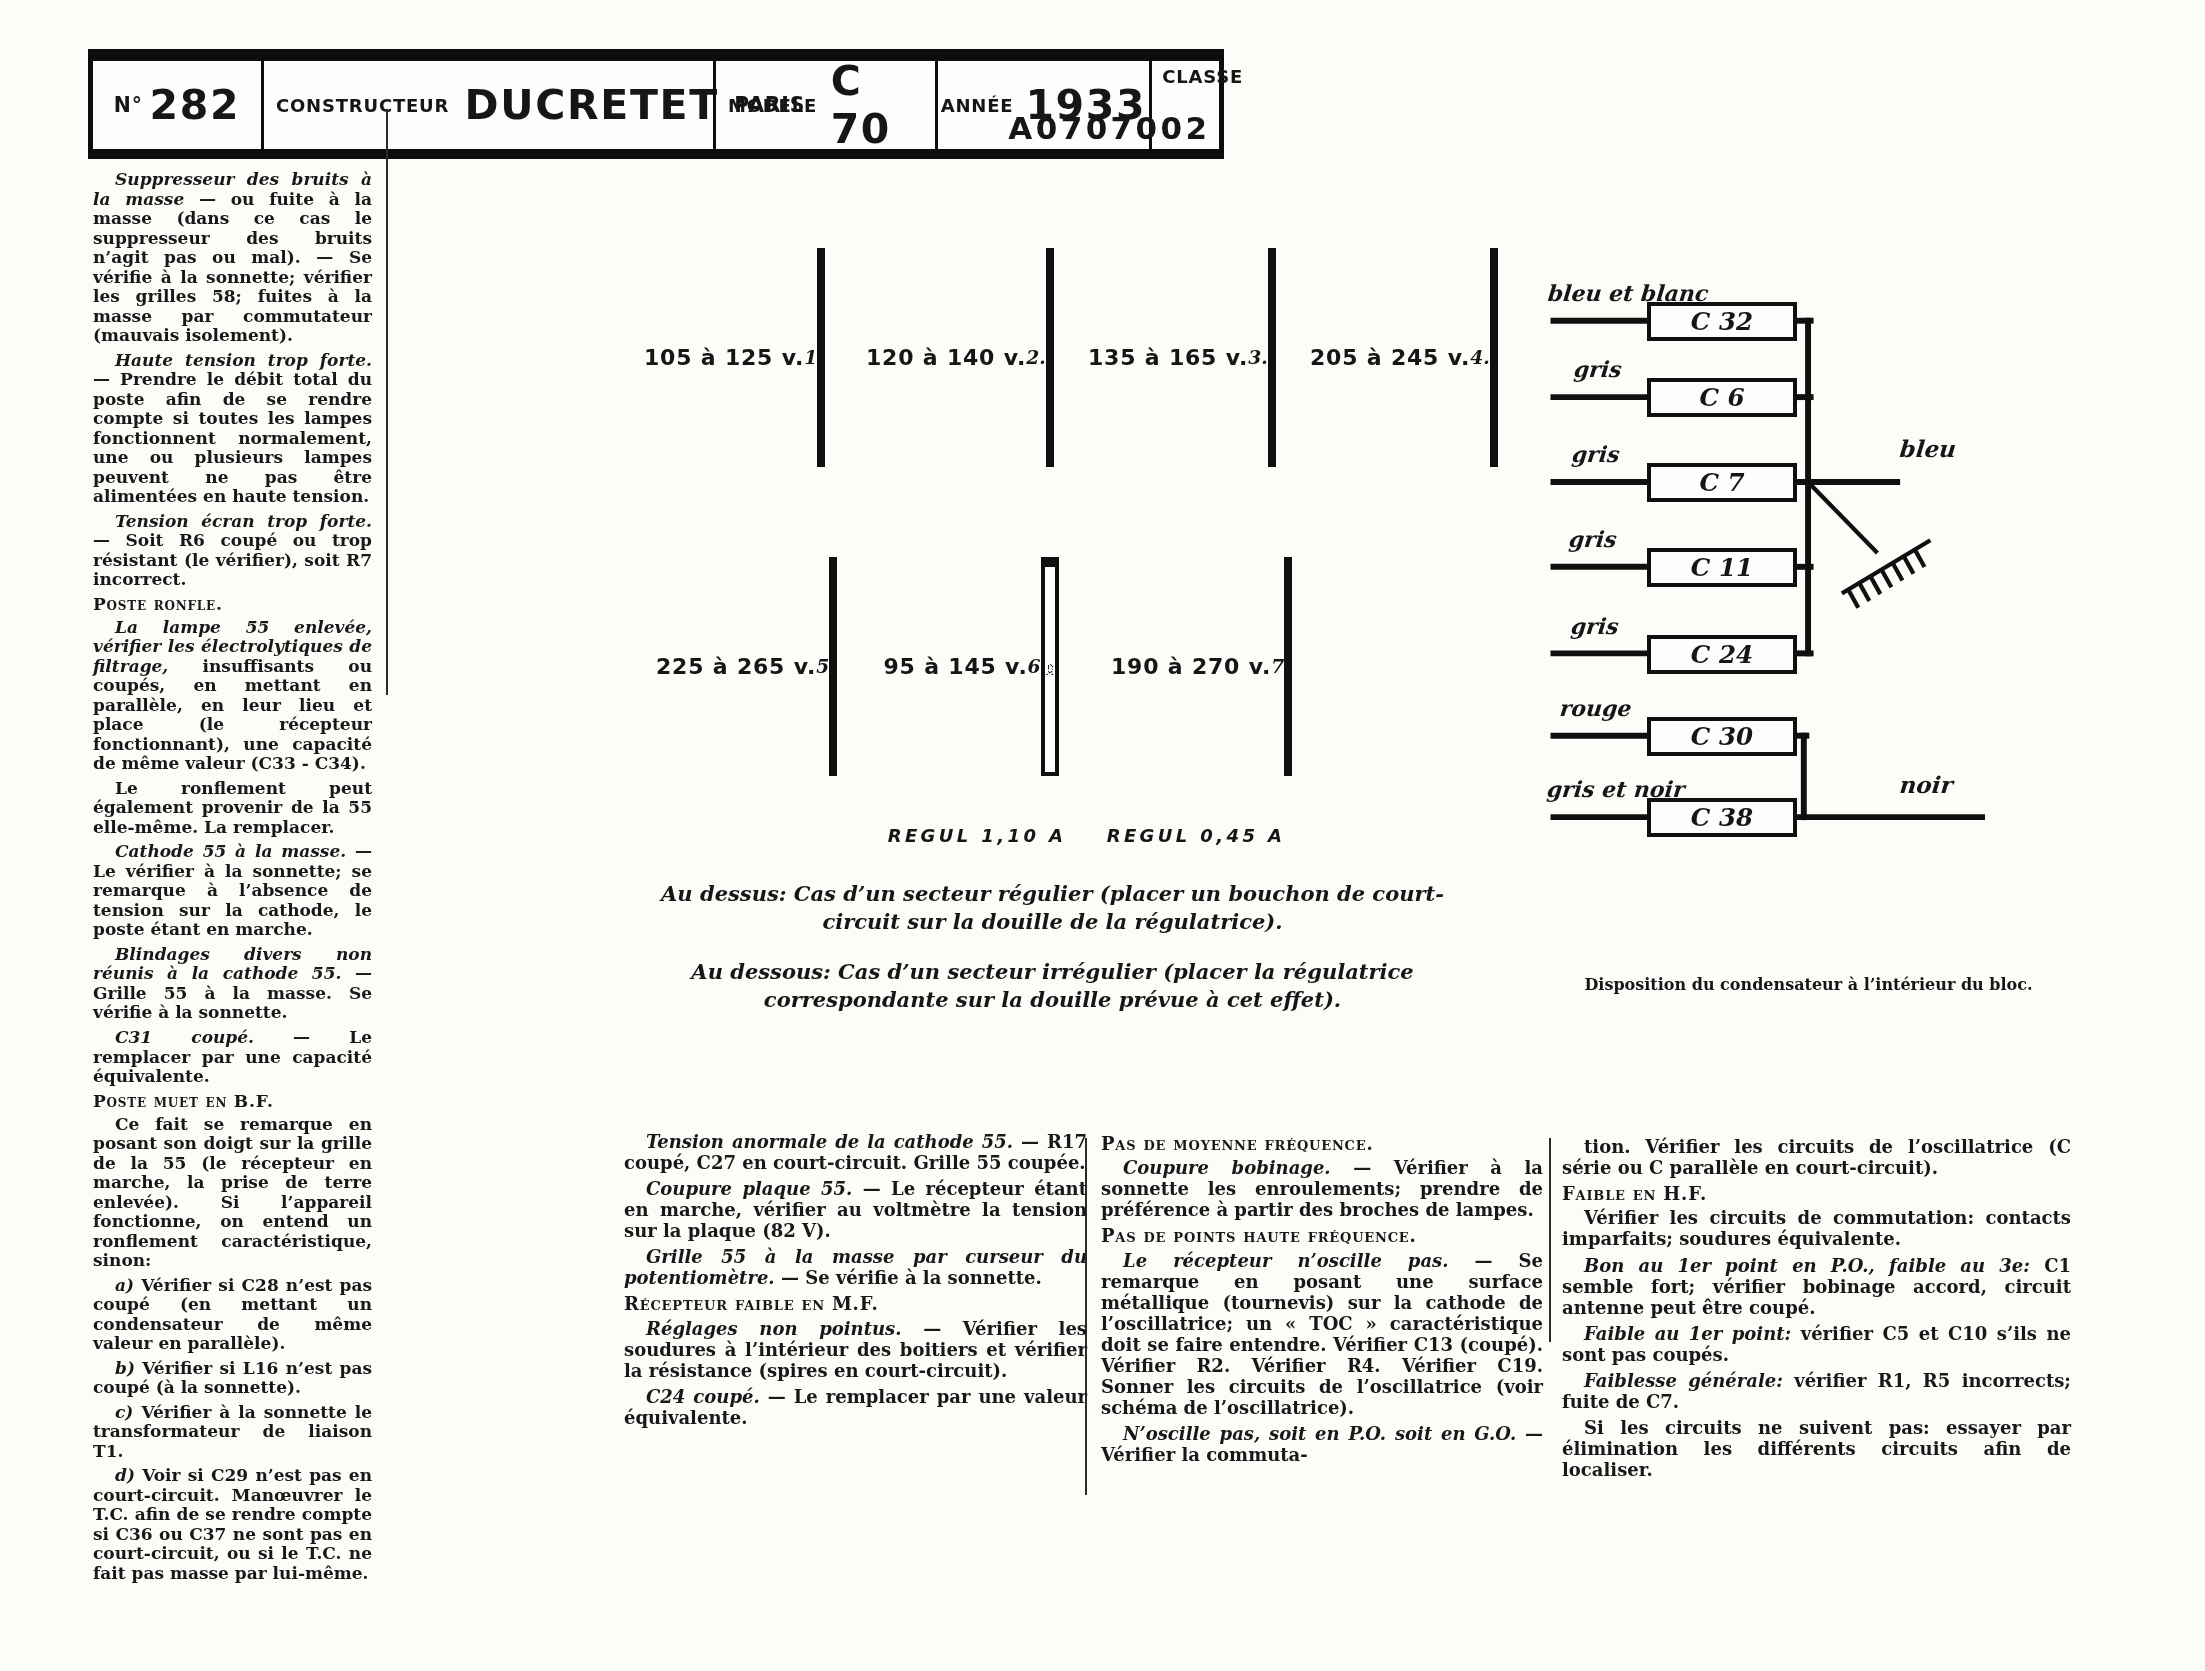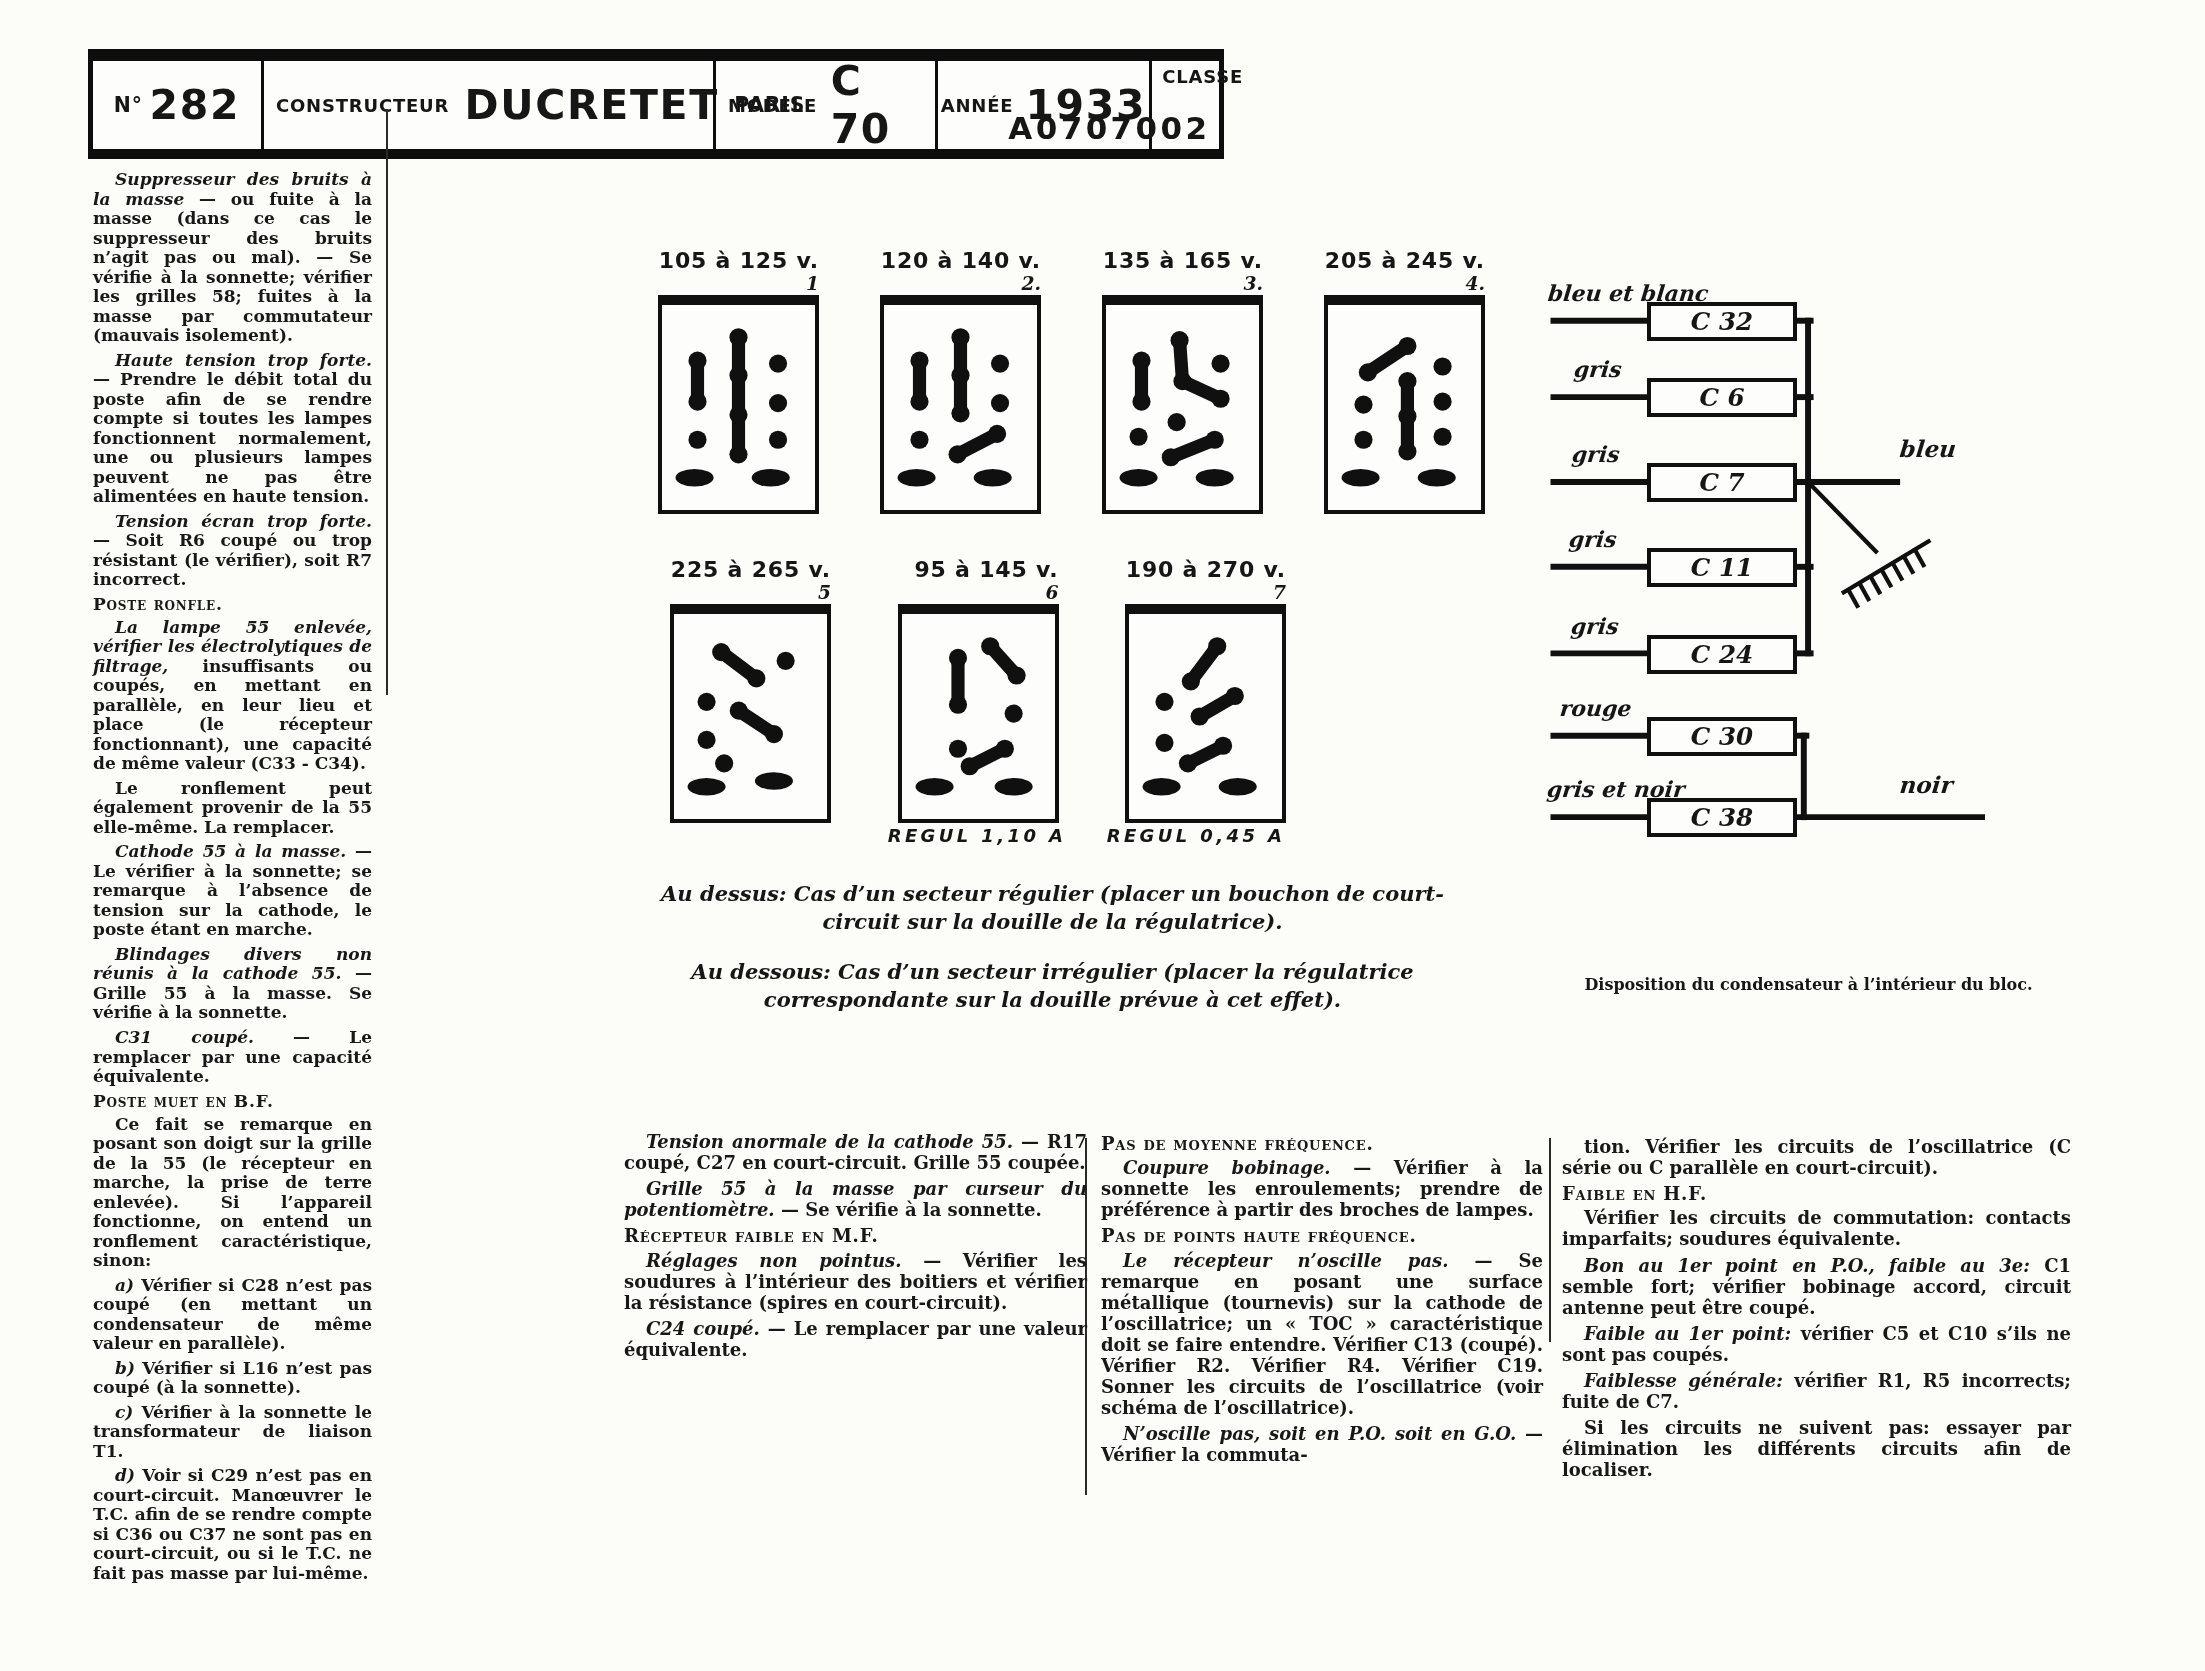--- a/index.html
+++ b/index.html
@@ -35,21 +35,21 @@
   .textcol p.shead{text-indent:0;font-variant:small-caps;letter-spacing:0.8px;margin:1.7px 0 3.4px 0;}
   .lead{font-style:italic;}
 
   
   .vrule{position:absolute;background:#2a2a2a;width:1.7px;}
 
   
   .plugrow{position:absolute;display:flex;justify-content:space-between;}
   #plug-row1{left:644px;top:248px;width:841px;}
   #plug-row2{left:656px;top:557px;width:630px;}
-  .plug{width:175px;display:flex;flex-direction:column;align-items:flex-end;}
+  .plug{width:175px;display:flex;flex-direction:row;align-items:center;}
   .plug-label{font-family:"DejaVu Sans", sans-serif;font-weight:bold;font-size:22px;letter-spacing:0.8px;white-space:nowrap;}
   .plug-num{font-weight:bold;font-style:italic;font-size:18.7px;height:22px;line-height:20.4px;}
   .plug-box{width:161px;height:219px;border:4.2px solid #101010;border-top-width:10.2px;box-sizing:border-box;background:#fdfdfb;}
   .plug-box svg{width:100%;height:100%;display:block;}
   .plug-box circle,.plug-box ellipse{fill:#101010;}
   .plink{stroke:#101010;stroke-width:9;stroke-linecap:round;}
 
   .regul{position:absolute;width:204px;text-align:center;
          font-family:"DejaVu Sans", sans-serif;font-weight:bold;font-style:italic;
          font-size:18px;letter-spacing:3.4px;}
@@ -350,20 +350,21 @@
       <div class="cap-box">C 38</div>
     </div>
 
     <span class="side-label" style="left:355px;top:155px;">bleu</span>
     <span class="side-label" style="left:355px;top:491px;">noir</span>
     <div id="bloc-caption">Disposition du condensateur à l’intérieur du bloc.</div>
   </div>
 
   <div id="col2" class="textcol">
       <p class="para"><span class="lead">Tension anormale de la cathode 55.</span> — R17 coupé, C27 en court-circuit. Grille 55 coupée.</p>
+      <p class="para"><span class="lead">Coupure plaque 55.</span> — Le récepteur étant en marche, vérifier au voltmètre la tension sur la plaque (82 V).</p>
       <p class="para"><span class="lead">Grille 55 à la masse par curseur du potentiomètre.</span> — Se vérifie à la sonnette.</p>
       <p class="shead">Récepteur faible en M.F.</p>
       <p class="para"><span class="lead">Réglages non pointus.</span> — Vérifier les soudures à l’intérieur des boitiers et vérifier la résistance (spires en court-circuit).</p>
       <p class="para"><span class="lead">C24 coupé.</span> — Le remplacer par une valeur équivalente.</p>
     </div>
   <div id="col3" class="textcol">
       <p class="shead">Pas de moyenne fréquence.</p>
       <p class="para"><span class="lead">Coupure bobinage.</span> — Vérifier à la sonnette les enroulements; prendre de préférence à partir des broches de lampes.</p>
       <p class="shead">Pas de points haute fréquence.</p>
       <p class="para"><span class="lead">Le récepteur n’oscille pas.</span> — Se remarque en posant une surface métallique (tournevis) sur la cathode de l’oscillatrice; un « TOC » caractéristique doit se faire entendre. Vérifier C13 (coupé). Vérifier R2. Vérifier R4. Vérifier C19. Sonner les circuits de l’oscillatrice (voir schéma de l’oscillatrice).</p>

